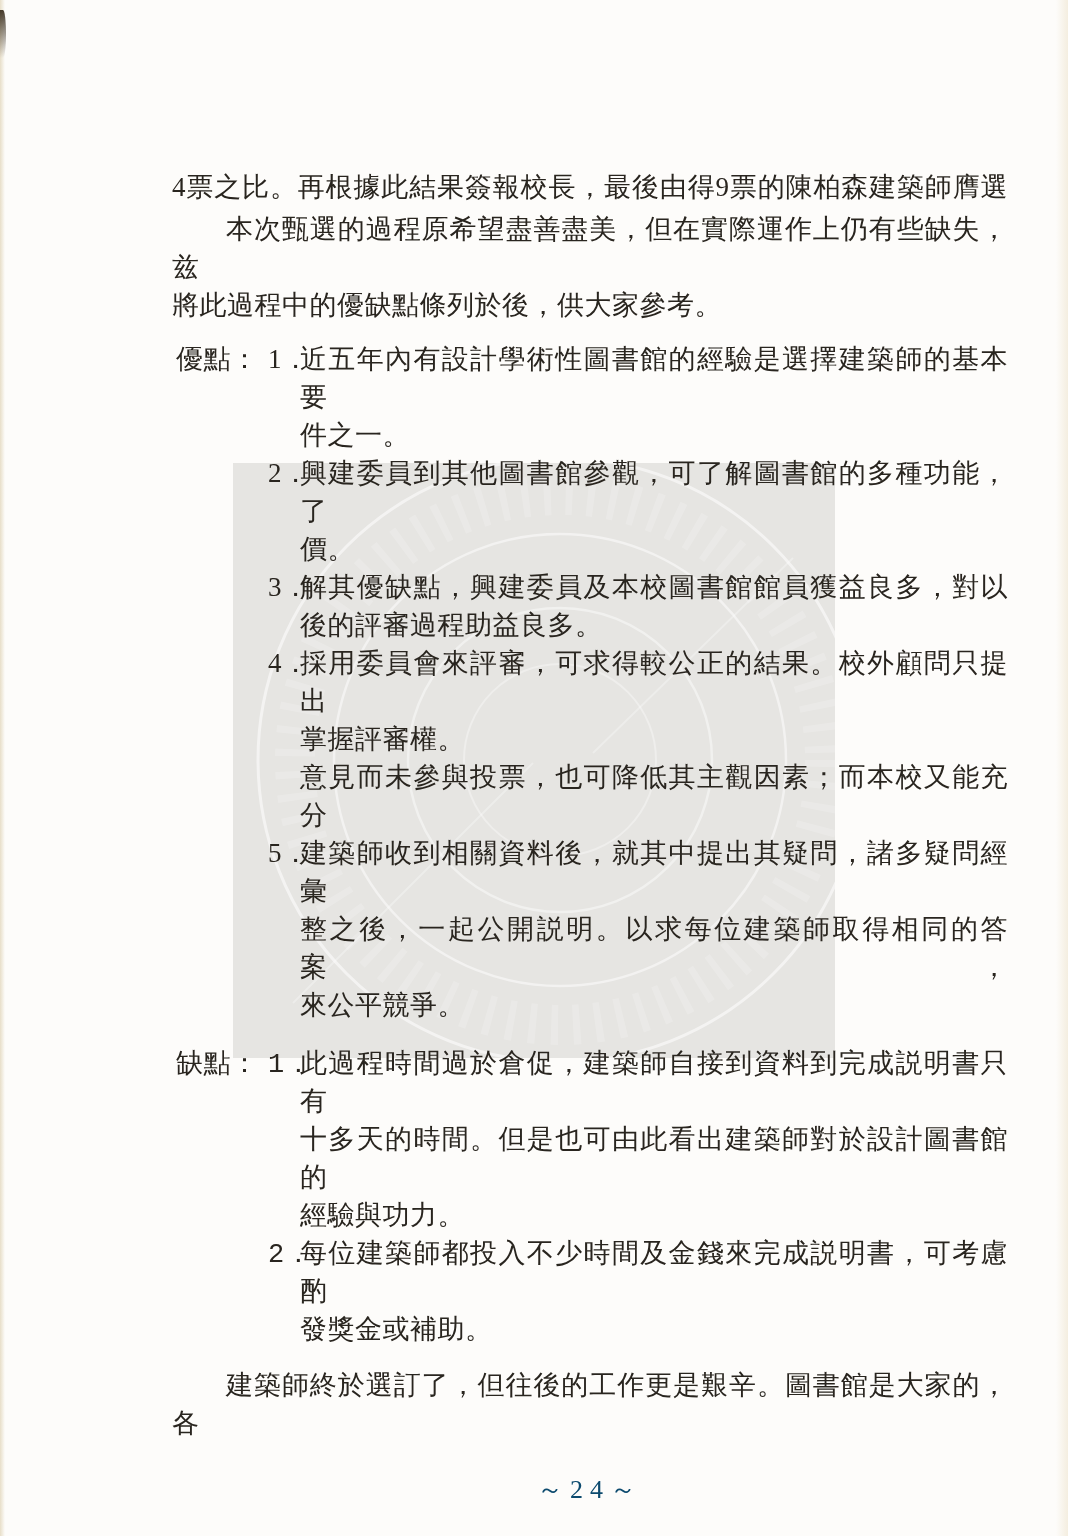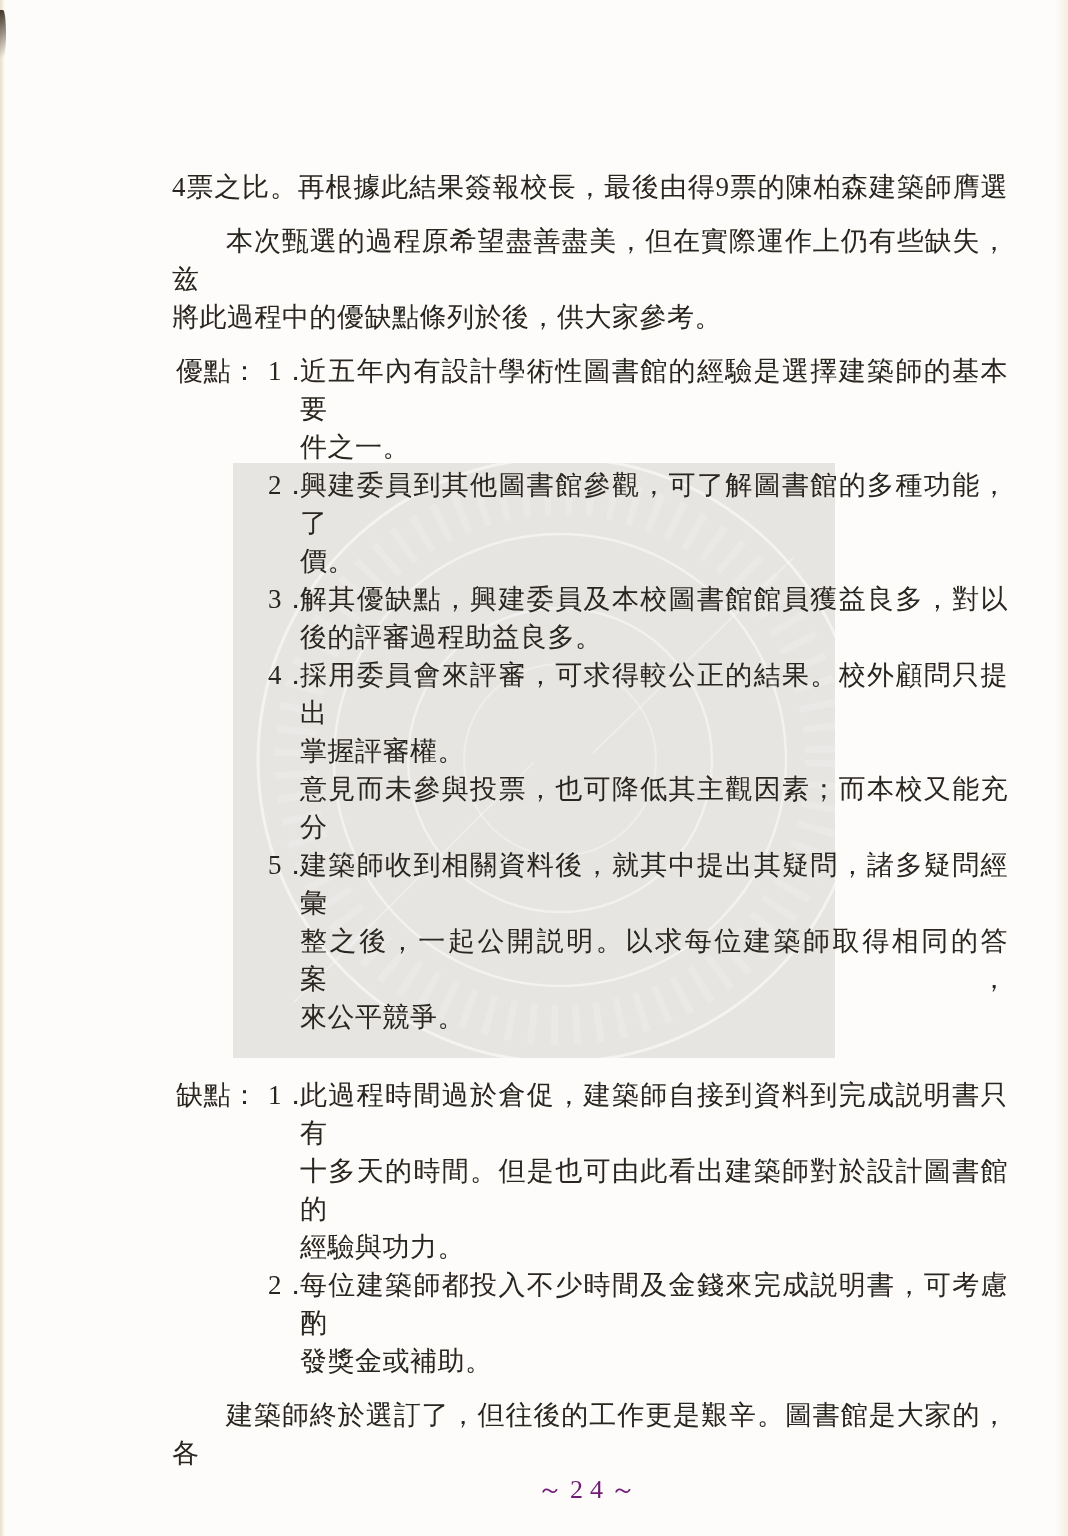--- a/index.html
+++ b/index.html
@@ -41,34 +41,34 @@
     position: absolute; left: 172px; top: 168px; width: 836px;
     z-index: 2;
     font-size: 27px;
     line-height: 38px;
     color: #29251f;
     letter-spacing: 0.5px;
   }
   .line { white-space: nowrap; }
   .line.j { text-align: justify; text-align-last: justify; white-space: normal; }
   .line.ind { text-indent: 54px; }
-  .para2 { margin-top: 16px; }
+  .para2 { margin-top: 4px; }
   .list-section { position: relative; margin-top: 16px; }
-  .list-section.cons { margin-top: 40px; }
+  .list-section.cons { margin-top: 22px; font-family: Liberation Mono, monospace; }
   .sec-label { position: absolute; left: 4px; top: 0; }
   .item { position: relative; padding-left: 128px; }
   .item .num { position: absolute; left: 96px; top: 0; }
   .closing { margin-top: 16px; }
   .page-number {
     position: absolute; left: 0; right: 0; top: 1472px;
     text-align: center;
     padding-left: 112px;
     font-size: 26px;
     letter-spacing: 7px;
-    color: #701a75;
+    color: #0c4a6e;
     z-index: 2;
   }
 </style>
 </head>
 <body>
 
 <div class="page">
 
   <div class="edge-left"></div>
   <div class="edge-right"></div>

